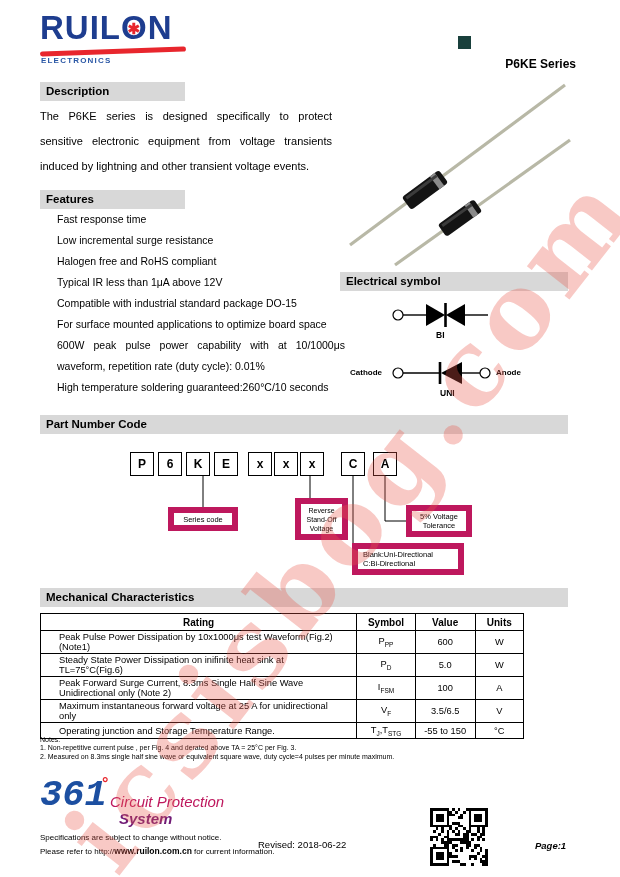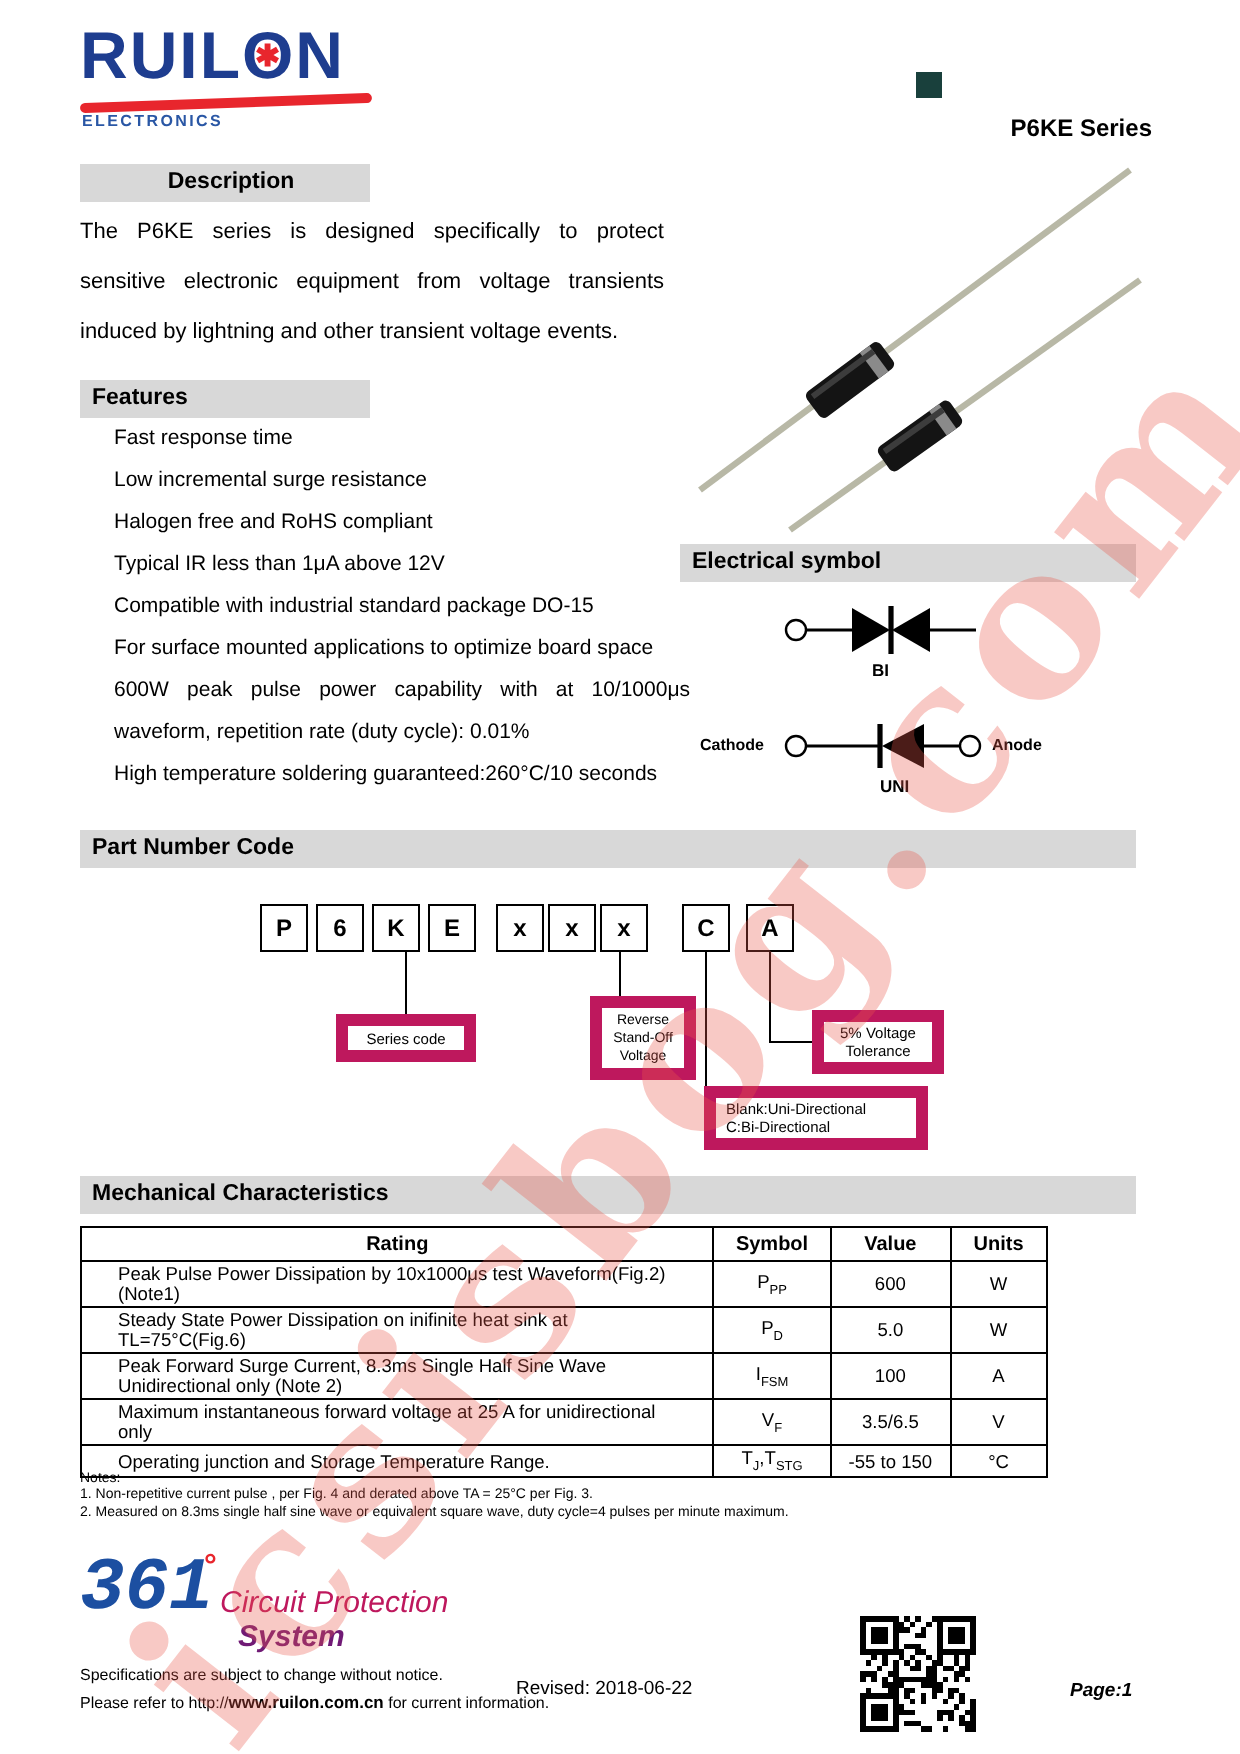--- a/index.html
+++ b/index.html
@@ -13,21 +13,21 @@
   .logo-o { position:relative; display:inline-block; }
   .logo-star { position:absolute; left:50%; top:54%; transform:translate(-50%,-50%); color:#e8262d; font-size:15px; font-weight:bold; }
   .logo-rule { position:absolute; left:0; top:39px; width:146px; height:5px; background:#e8262d; border-radius:3px; transform:rotate(-2deg); }
   .logo-sub { position:absolute; left:1px; top:46px; font-size:8px; font-weight:bold; color:#2a57a5; letter-spacing:1.2px; }
   .doc-title { position:absolute; left:180px; top:57px; width:270px; text-align:center; font-size:12.5px; font-weight:bold; }
   .series-title { position:absolute; right:44px; top:57px; font-size:12px; font-weight:bold; }
   .corner-square { position:absolute; left:458px; top:36px; width:13px; height:13px; background:#19403c; }
 
   
   .bar { position:absolute; height:19px; background:#d8d8d8; font-weight:bold; font-size:11.5px; line-height:19px; padding-left:6px; }
-  .bar-desc { left:40px; top:82px; width:145px;text-align:center; }
+  .bar-desc { left:40px; top:82px; width:145px; }
   .bar-feat { left:40px; top:190px; width:145px; }
   .bar-elec { left:340px; top:272px; width:228px; }
   .bar-pn   { left:40px; top:415px; width:528px; }
   .bar-mech { left:40px; top:588px; width:528px; }
 
   .desc-body { position:absolute; left:40px; top:104px; width:292px; font-size:11px; line-height:25px; text-align:justify; }
 
   .feat-list { position:absolute; left:57px; top:209px; width:288px; list-style:none; }
   .feat-list li { font-size:10.5px; line-height:21px; text-align:justify; }
 

